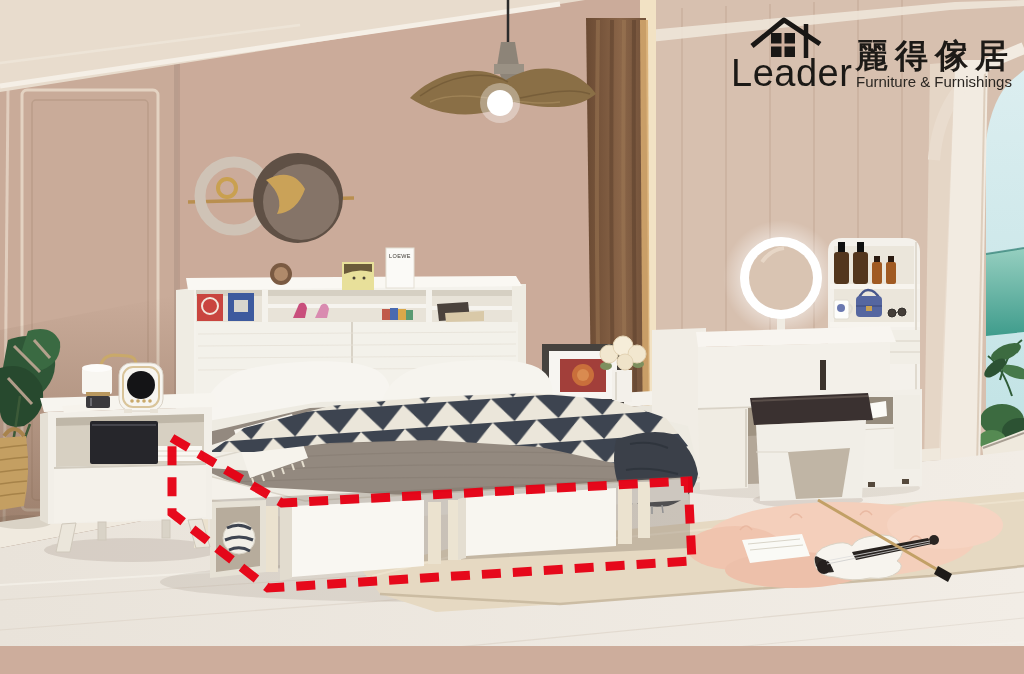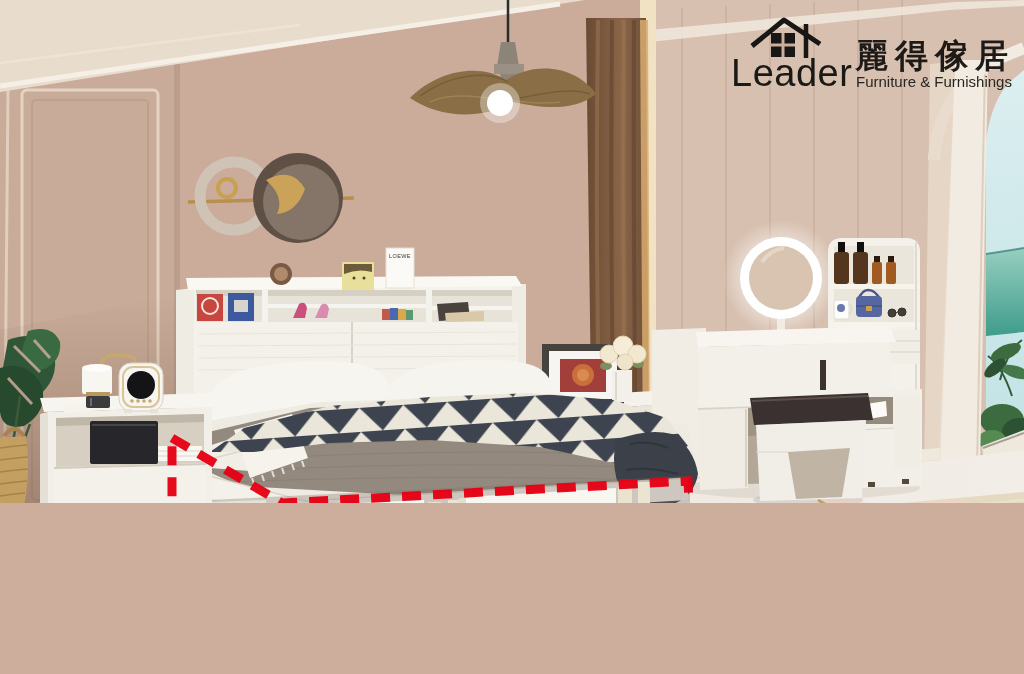--- a/index.html
+++ b/index.html
@@ -1,16 +1,16 @@
 <!DOCTYPE html>
 <html><head>
 <meta charset="utf-8">
 <style>
   html,body{margin:0;padding:0;background:#cdad9c;}
-  .stage{position:relative;width:1024px;height:503px;overflow:hidden;
+  .stage{position:relative;width:1024px;height:646px;overflow:hidden;
          font-family:"Liberation Sans", sans-serif;}
   svg{display:block;}
   text{font-family:"Liberation Sans", sans-serif;}
   .zh{font-family:"DejaVu Sans", sans-serif;font-weight:bold;}
 </style>
 </head>
 <body>
 
 <div class="stage">
 <svg width="1024" height="674" viewBox="0 0 1024 674">

